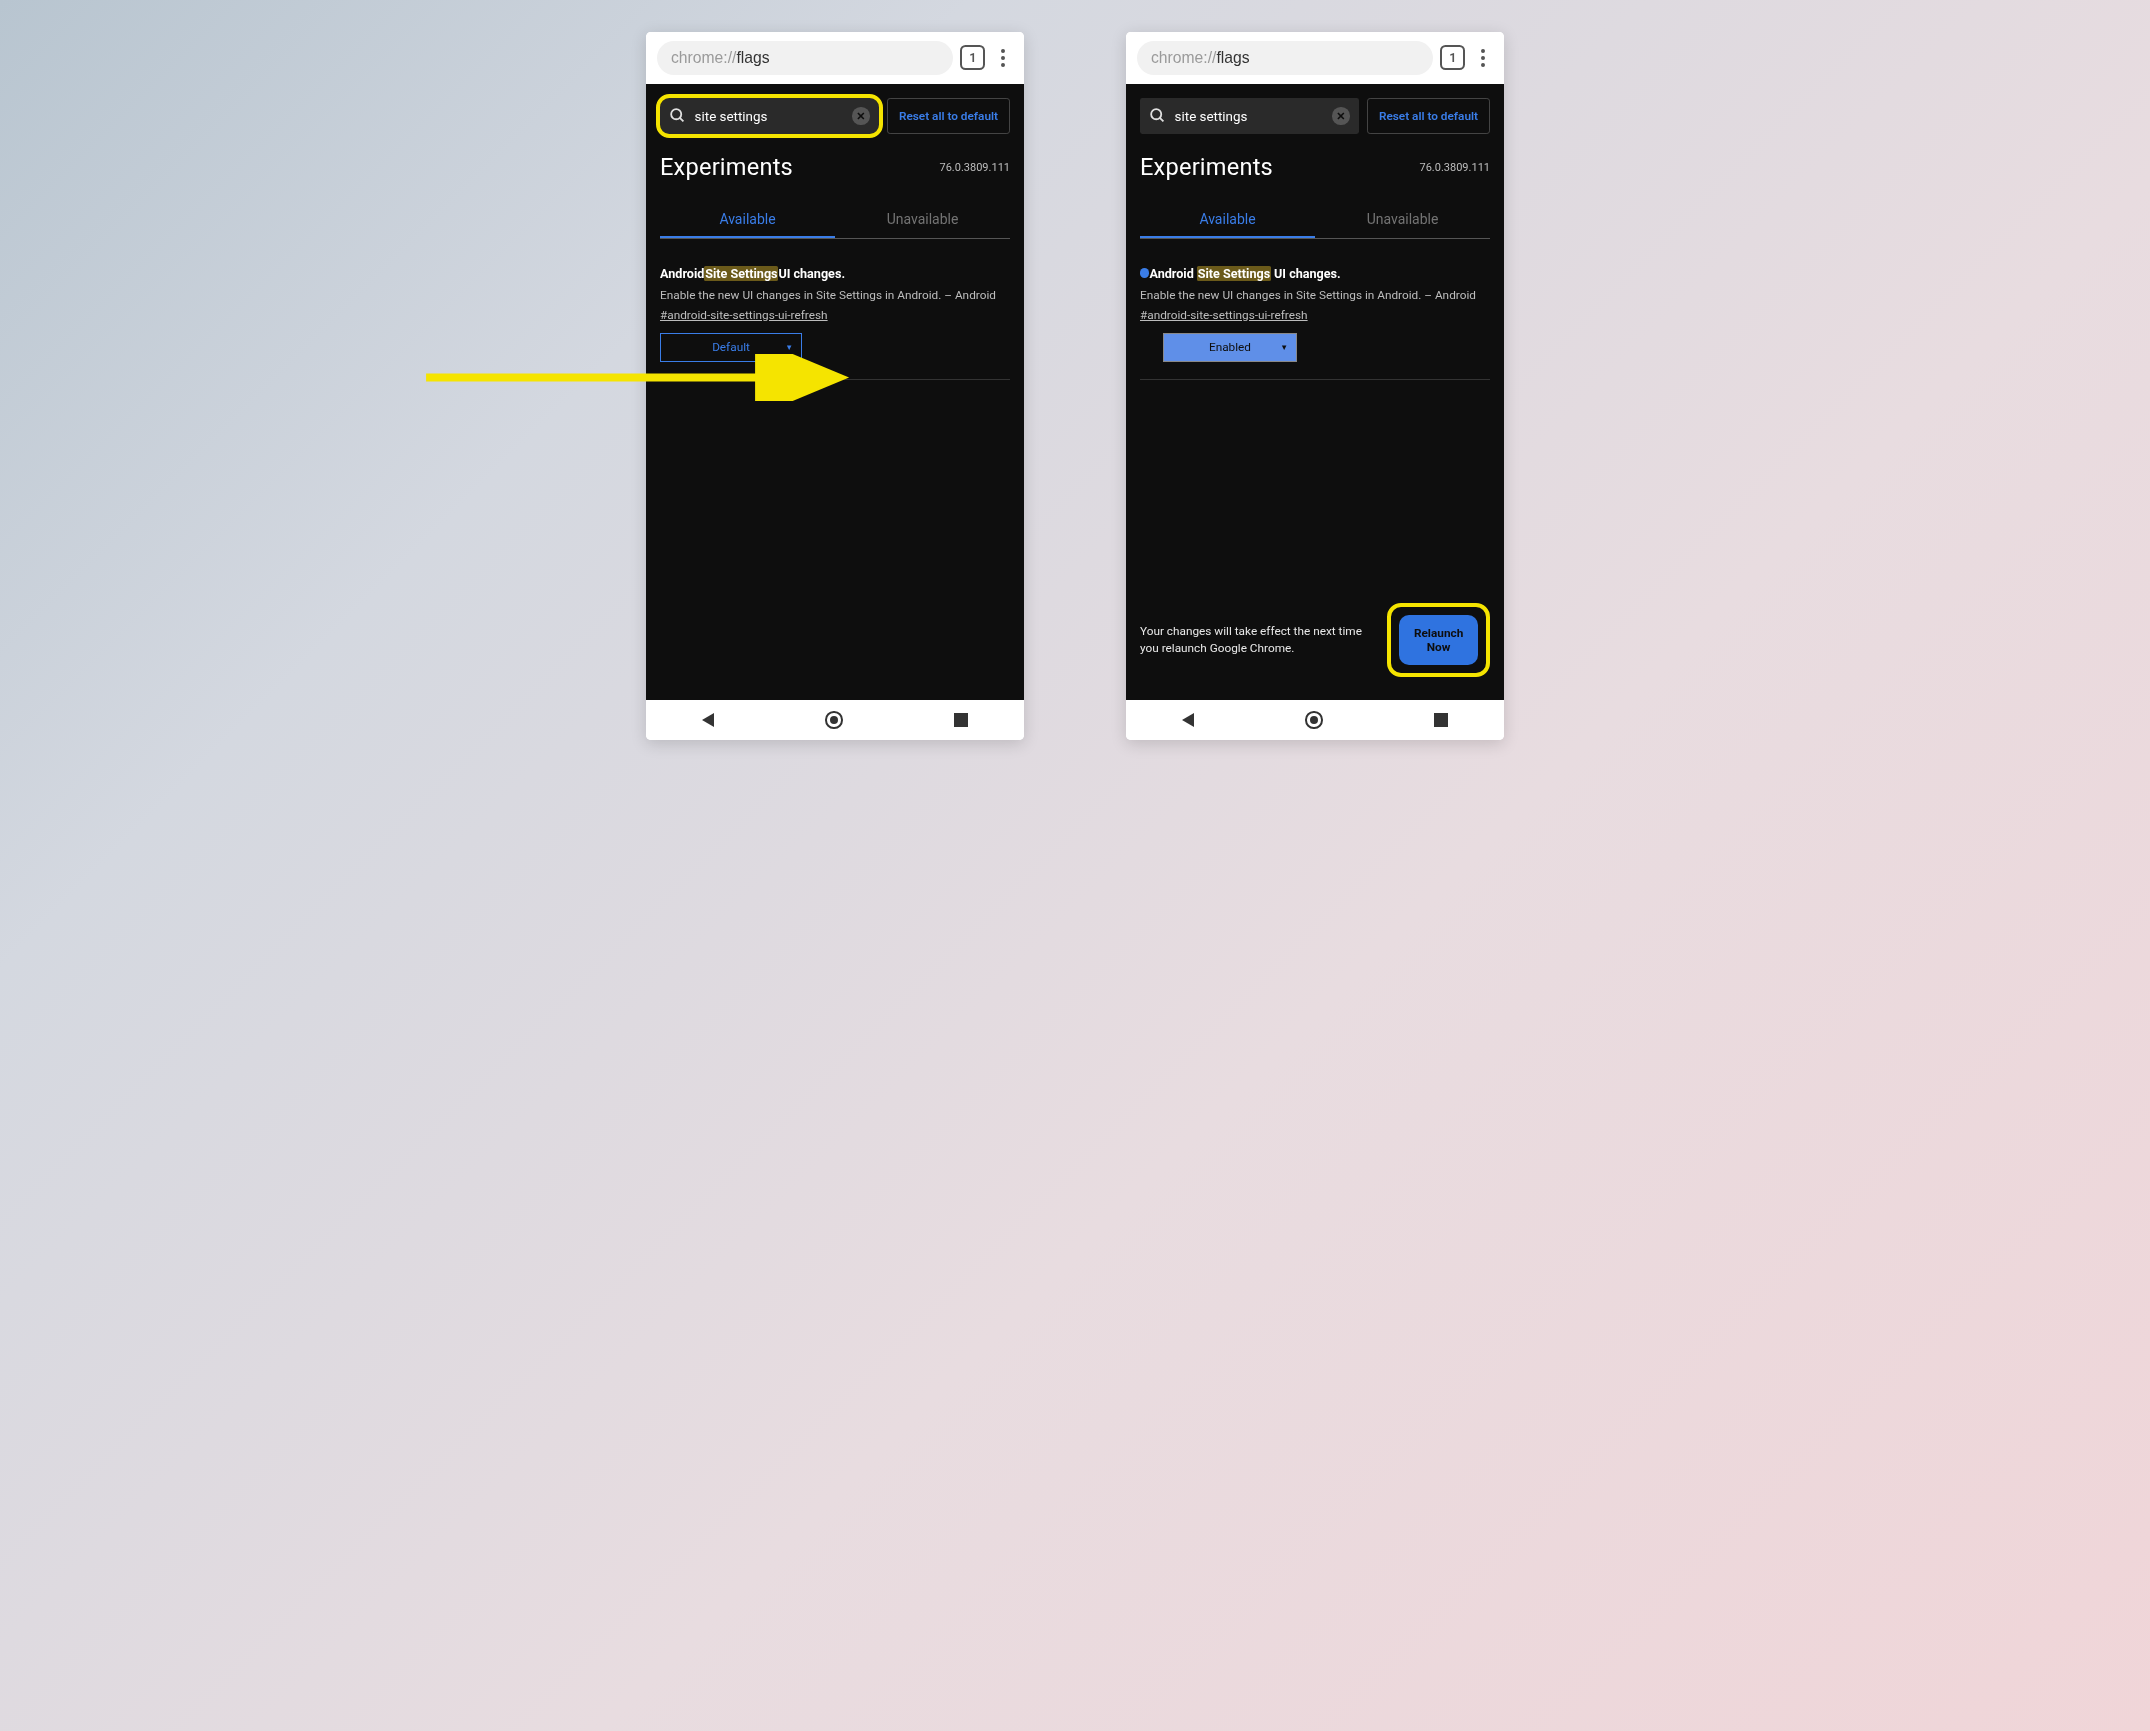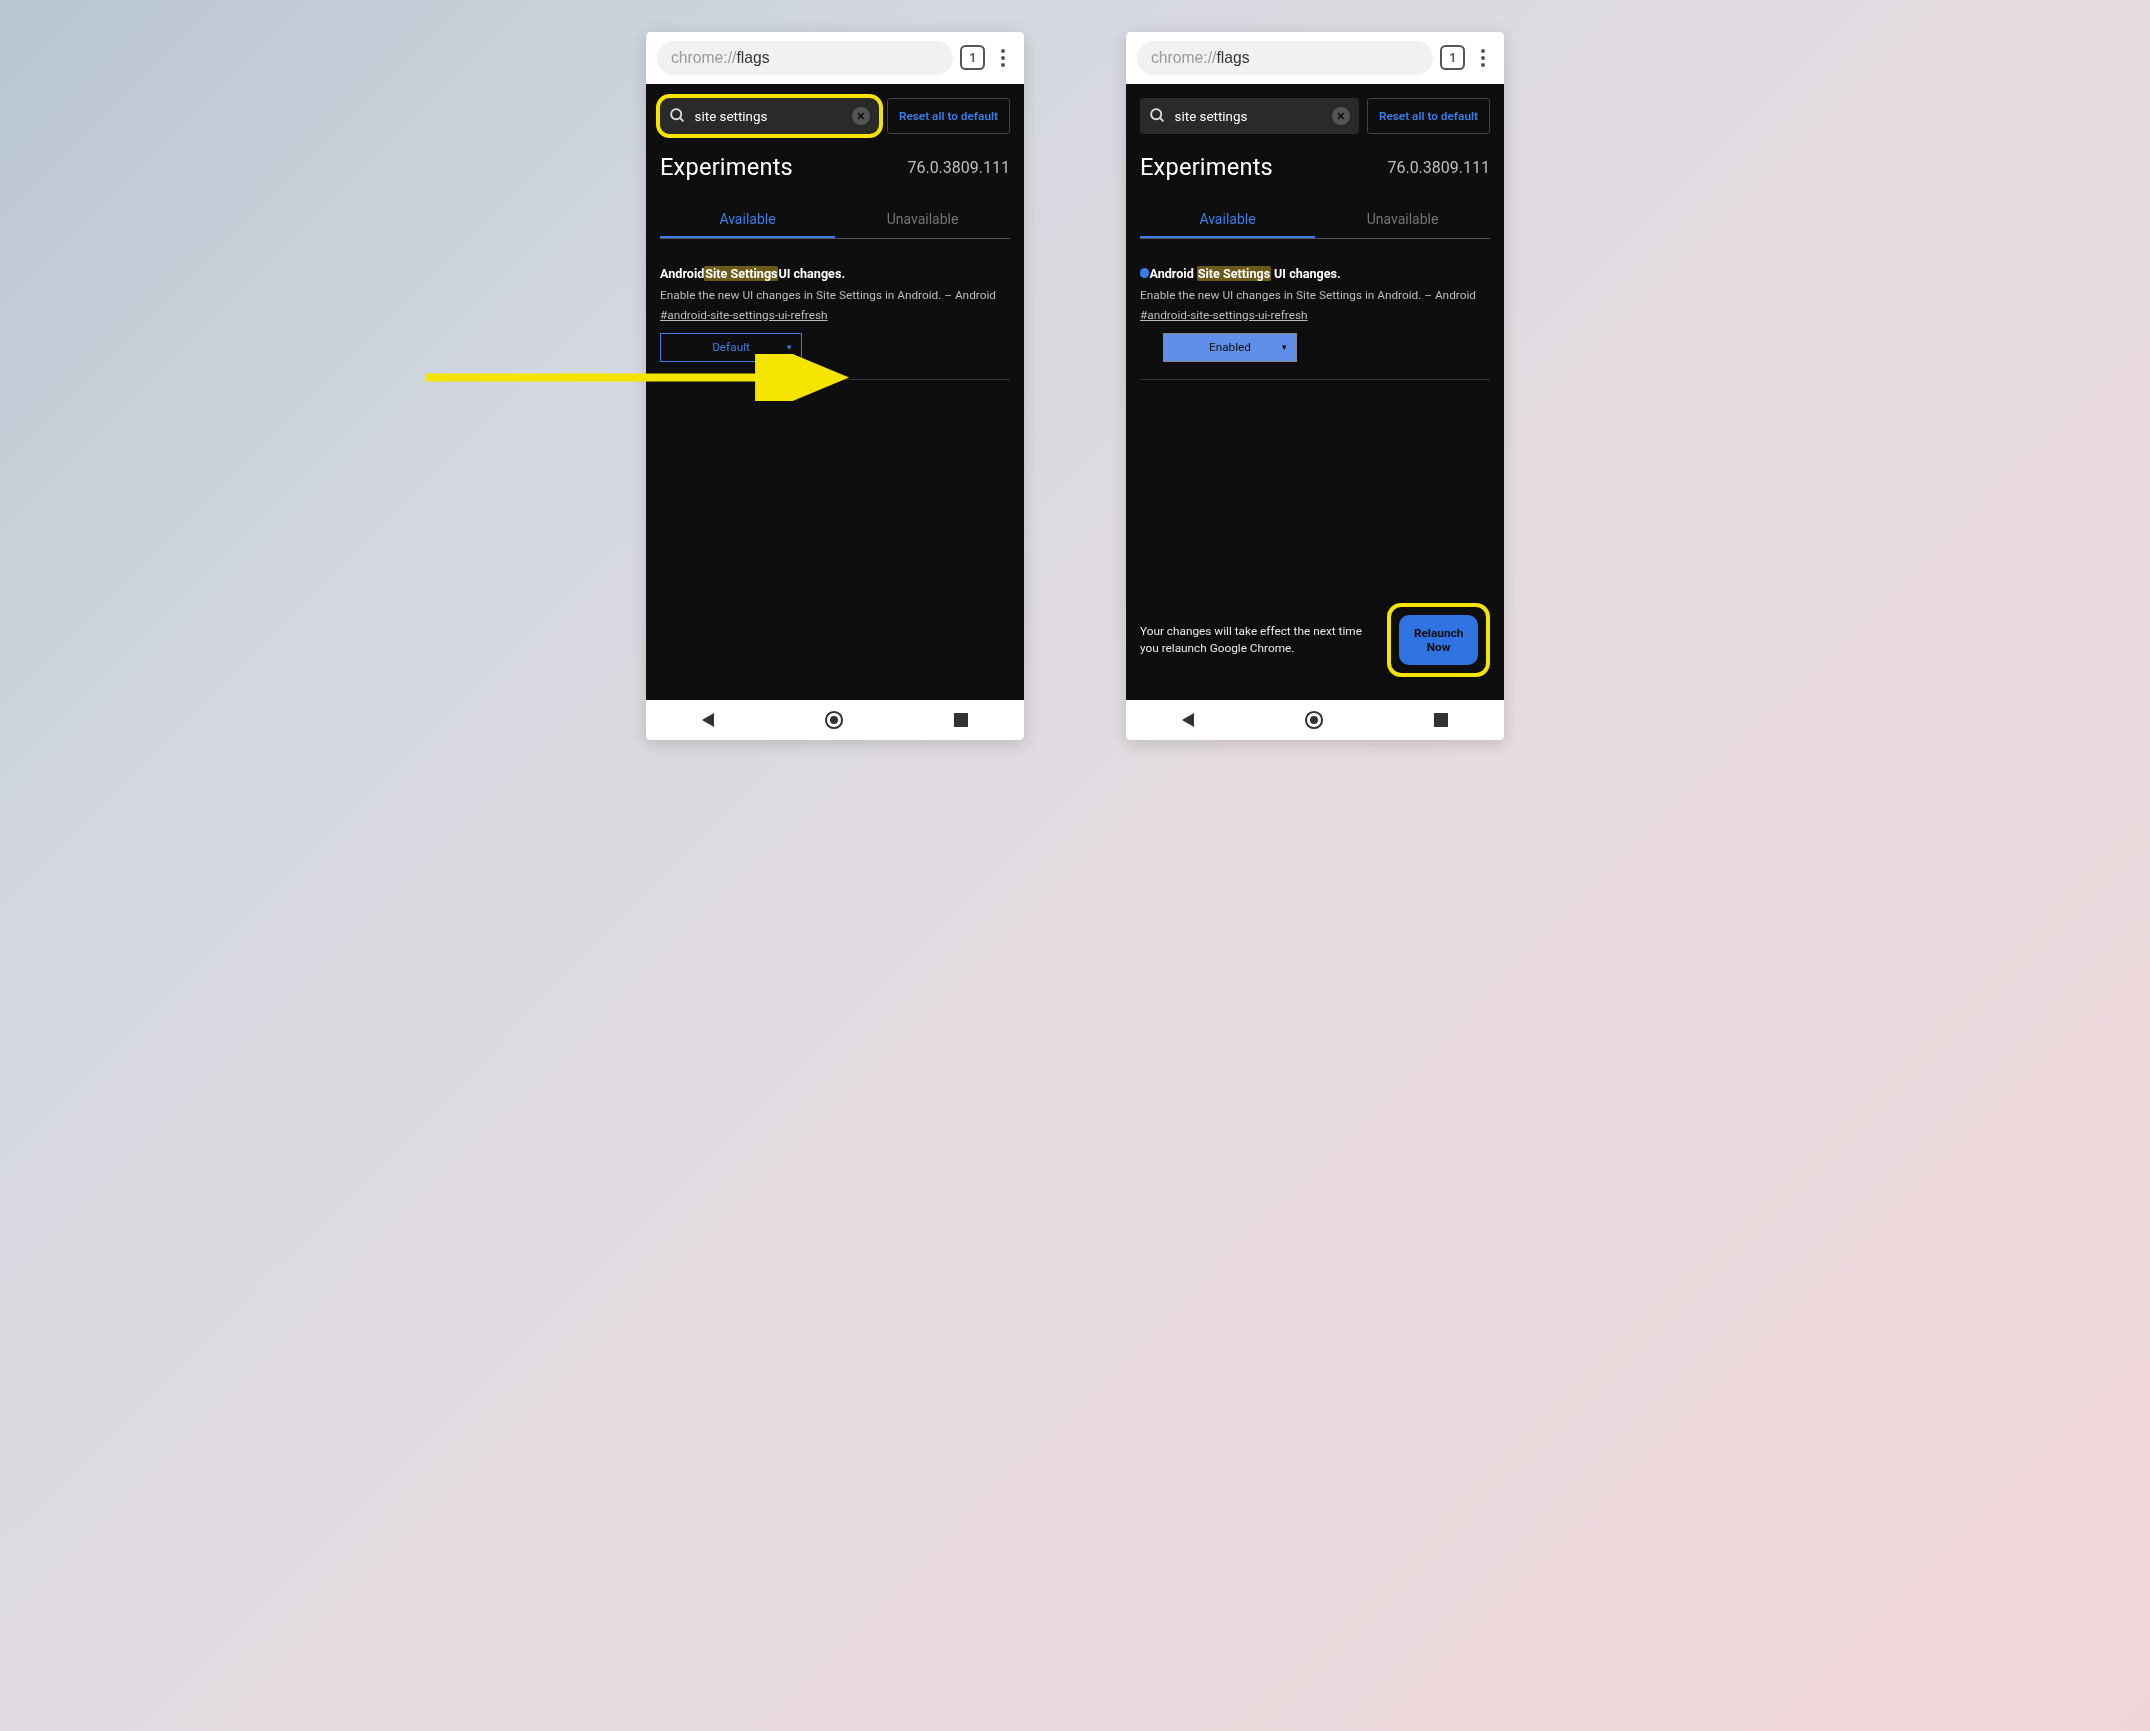--- a/index.html
+++ b/index.html
@@ -118,21 +118,21 @@
     display:flex; align-items:center; justify-content:center;
     min-width: 94px;
   }
   .exp-header {
     display: flex;
     justify-content: space-between;
     align-items: center;
     margin-top: 19px;
   }
   .exp-title { font-size: 23.6px; font-weight: 400; letter-spacing: 0.2px; }
-  .version { color: #bdbdbd; font-size: 16px; text-align: center; }
+  .version { color: #bdbdbd; font-size: 11px; text-align: center; }
   .tabs {
     display: flex;
     margin-top: 20.5px;
     border-bottom: 0.8px solid #555;
   }
   .tab {
     flex: 1;
     text-align: center;
     padding: 9.4px 0;
     font-size: 14px;

